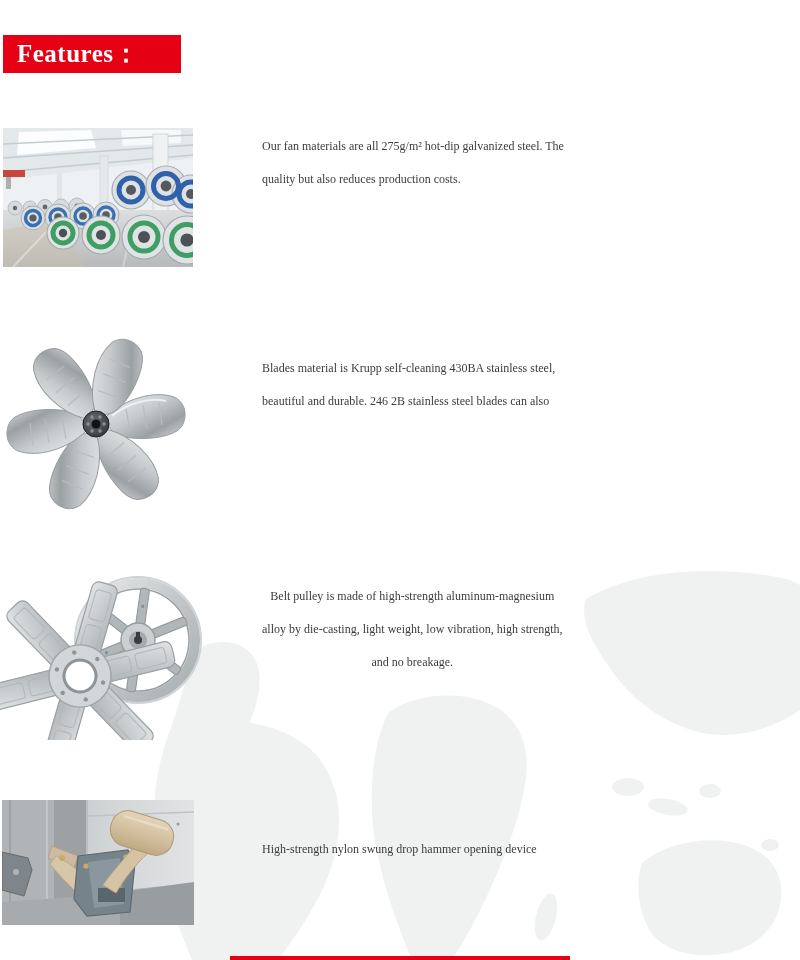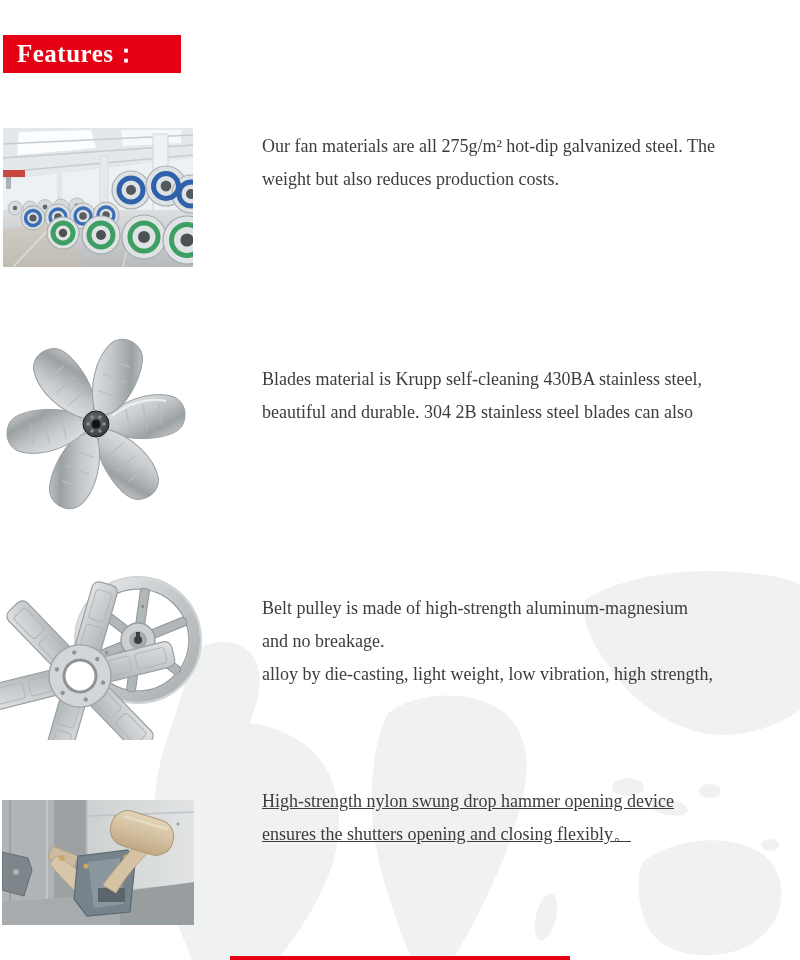--- a/index.html
+++ b/index.html
@@ -23,27 +23,27 @@
 
   figure{margin:0;position:absolute;z-index:1;}
   figure svg{display:block;}
   .fig-coils   {left:3px;  top:128px;width:190px;height:139px;}
   .fig-blades  {left:0px;  top:336px;width:192px;height:180px;}
   .fig-pulley  {left:0px;  top:568px;width:212px;height:172px;}
   .fig-hammer  {left:2px;  top:800px;width:192px;height:125px;}
 
   .para{
     position:absolute;left:262px;z-index:2;
-    font-size:18px;color:#3c3c3c;
+    font-size:12px;color:#3c3c3c;
   }
   .para .ln{height:33px;line-height:33px;white-space:nowrap;}
   .p1{top:130px;}
-  .p2{top:363px;}
-  .p3{top:592px;}
-  .p4{top:785px;text-decoration:underline;}
+  .p2{top:352px;}
+  .p3{top:580px;text-align:center;}
+  .p4{top:833px;}
 
   .bottom-line{
     position:absolute;left:230px;top:956px;width:340px;height:4px;
     background:#e60013;z-index:2;
   }
 </style>
 </head>
 <body>
 
 <div class="page">
@@ -177,21 +177,21 @@
             <circle cx="98" cy="107" r="5"></circle>
             <circle cx="141" cy="109" r="6"></circle>
             <circle cx="184" cy="112" r="6.6"></circle>
         </g>
       </g>
     </svg>
   </figure>
 
   <div class="para p1">
     <div class="ln">Our fan materials are all 275g/m² hot-dip galvanized steel. The</div>
-    <div class="ln">weight but also reduces production costs.</div>
+    <div class="ln">quality but also reduces production costs.</div>
   </div>
 
   <figure class="fig-blades">
     <svg viewBox="0 0 192 180" width="192" height="180">
       <defs>
         <linearGradient id="bladeG" x1="0" y1="0" x2="1" y2="1">
           <stop offset="0" stop-color="#eef0f1"></stop>
           <stop offset="0.45" stop-color="#c6c9cb"></stop>
           <stop offset="0.72" stop-color="#9ba0a3"></stop>
           <stop offset="1" stop-color="#dadcdd"></stop>
@@ -244,21 +244,21 @@
             <circle cx="-4" cy="7" r="1.8"></circle>
           <circle cx="4" cy="-7" r="1.8"></circle>
             <circle cx="-4" cy="-7" r="1.8"></circle>
         </g>
       </g>
     </svg>
   </figure>
 
   <div class="para p2">
     <div class="ln">Blades material is Krupp self-cleaning 430BA stainless steel,</div>
-    <div class="ln">beautiful and durable. 304 2B stainless steel blades can also</div>
+    <div class="ln">beautiful and durable. 246 2B stainless steel blades can also</div>
   </div>
 
   <figure class="fig-pulley">
     <svg viewBox="0 0 212 172" width="212" height="172">
       <defs>
         <linearGradient id="rimG" x1="0" y1="0" x2="1" y2="1">
           <stop offset="0" stop-color="#e9ebec"></stop>
             <stop offset="0.5" stop-color="#c2c6c8"></stop>
             <stop offset="1" stop-color="#a9aeb1"></stop>
         </linearGradient>
@@ -336,22 +336,22 @@
             <circle cx="-12" cy="21" r="2.2"></circle>
           <circle cx="12" cy="-21" r="2.2"></circle>
             <circle cx="-12" cy="-21" r="2.2"></circle>
         </g>
       </g>
     </svg>
   </figure>
 
   <div class="para p3">
     <div class="ln">Belt pulley is made of high-strength aluminum-magnesium</div>
+    <div class="ln">alloy by die-casting, light weight, low vibration, high strength,</div>
     <div class="ln">and no breakage.</div>
-    <div class="ln">alloy by die-casting, light weight, low vibration, high strength,</div>
   </div>
 
   <figure class="fig-hammer">
     <svg viewBox="0 0 192 125" width="192" height="125">
       <defs>
         <linearGradient id="wallG" x1="0" y1="0" x2="1" y2="0">
           <stop offset="0" stop-color="#b6babc"></stop>
             <stop offset="0.55" stop-color="#d2d5d6"></stop>
             <stop offset="1" stop-color="#e1e3e4"></stop>
         </linearGradient>
@@ -393,18 +393,17 @@
 
       <g transform="rotate(17 140 33)">
         <rect x="108" y="15" width="64" height="36" rx="17" fill="url(#woodG)" stroke="#ad9878" stroke-width="1"></rect>
         <line x1="118" y1="22" x2="164" y2="22" stroke="#eadfc8" stroke-width="2.4" opacity="0.8"></line>
       </g>
     </svg>
   </figure>
 
   <div class="para p4">
     <div class="ln">High-strength nylon swung drop hammer opening device</div>
-    <div class="ln">ensures the shutters opening and closing flexibly。</div>
   </div>
 
   <div class="bottom-line"></div>
 
 </div>
 
 </body></html>

